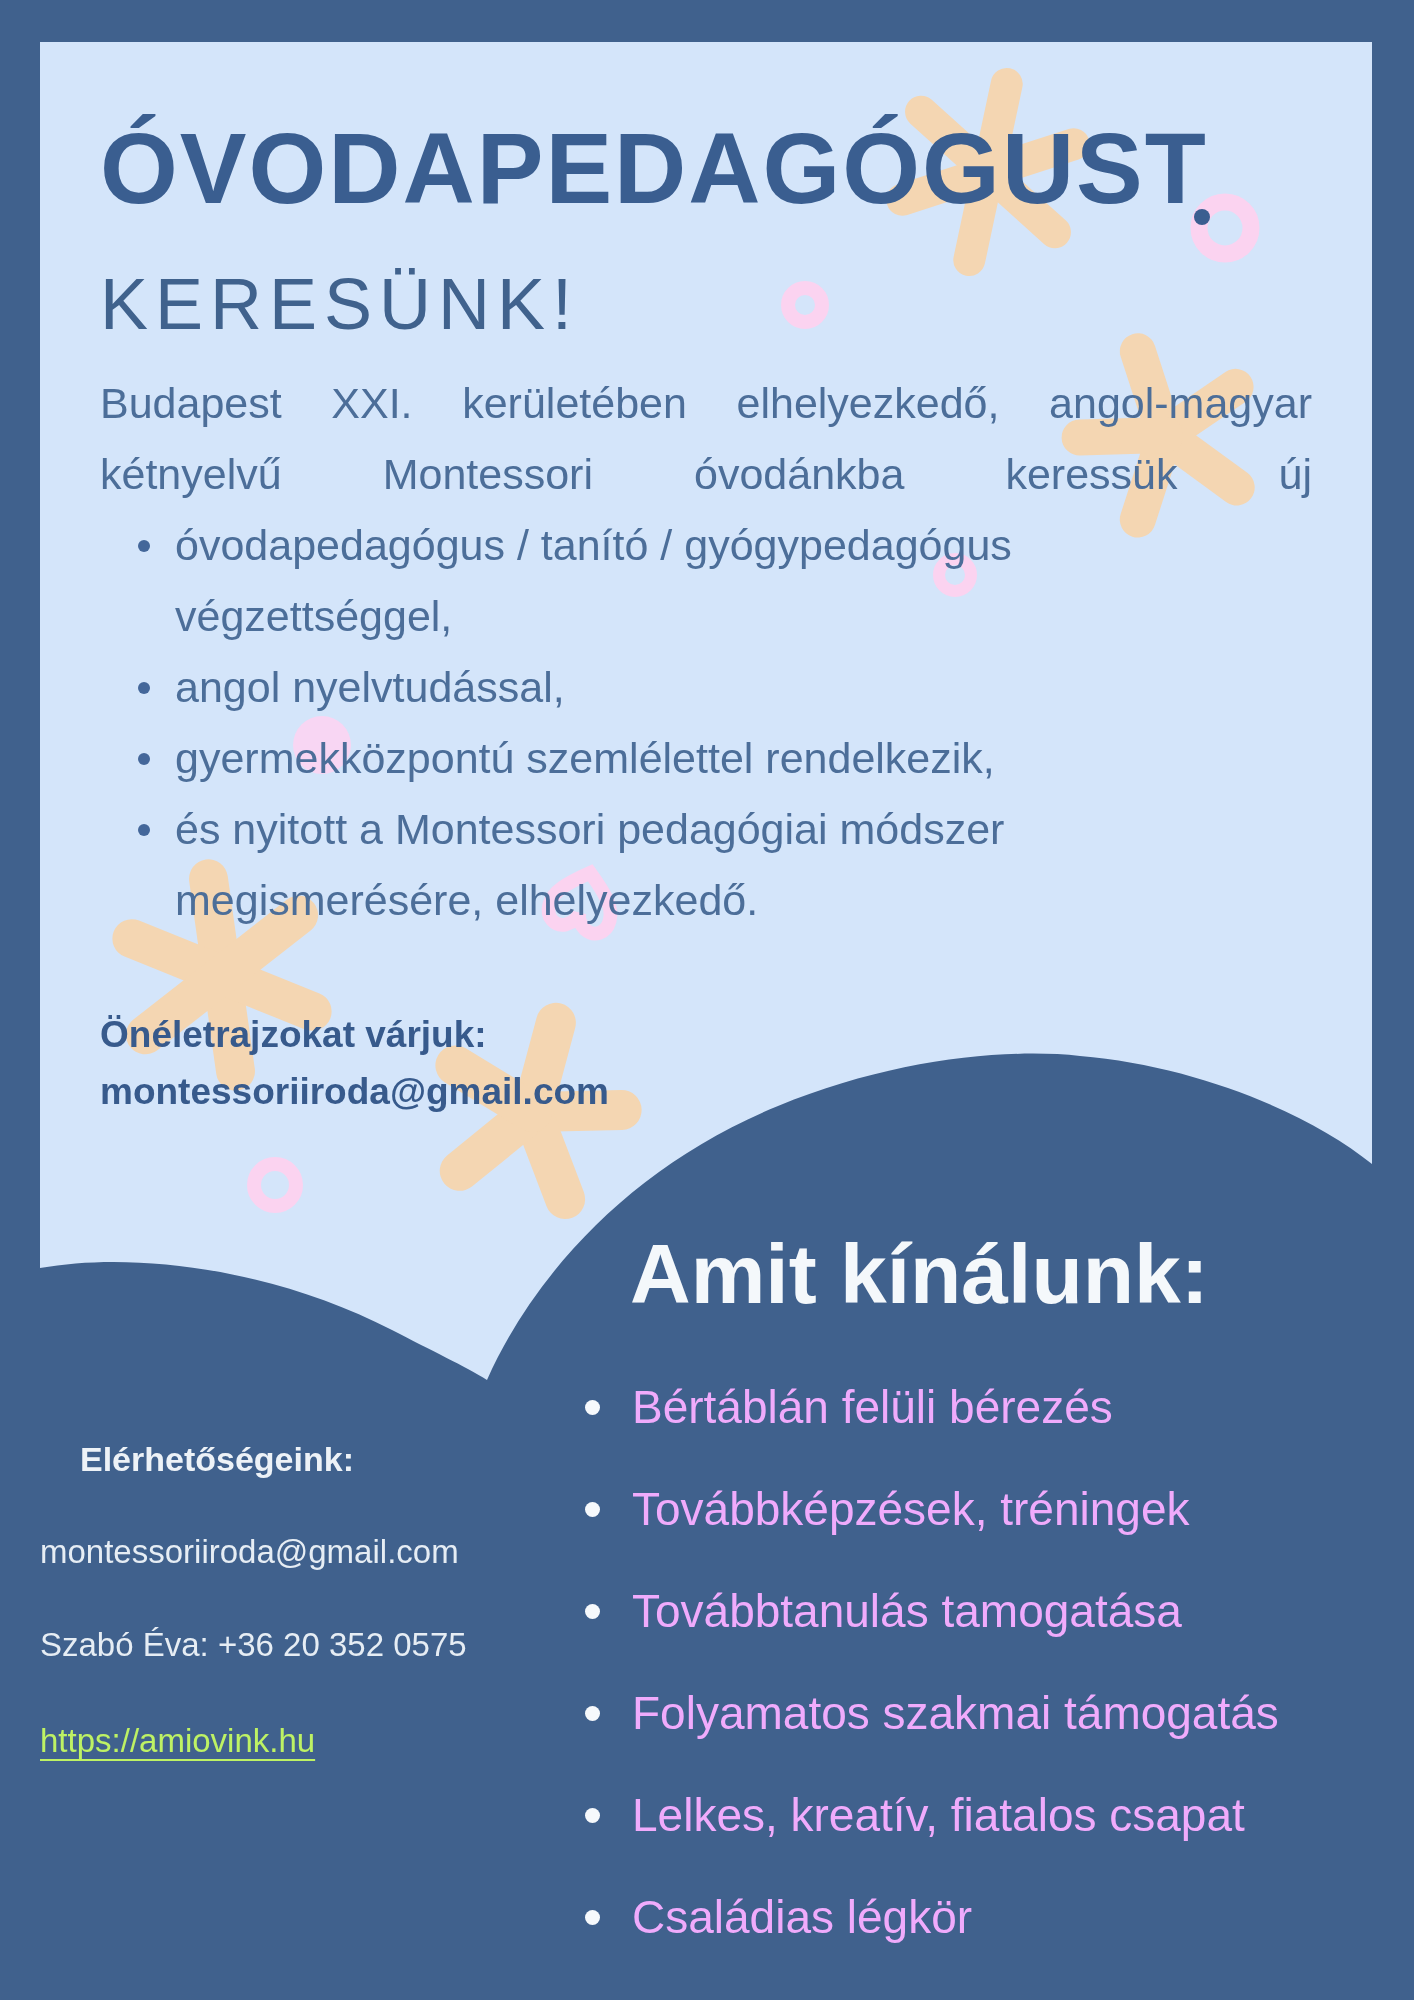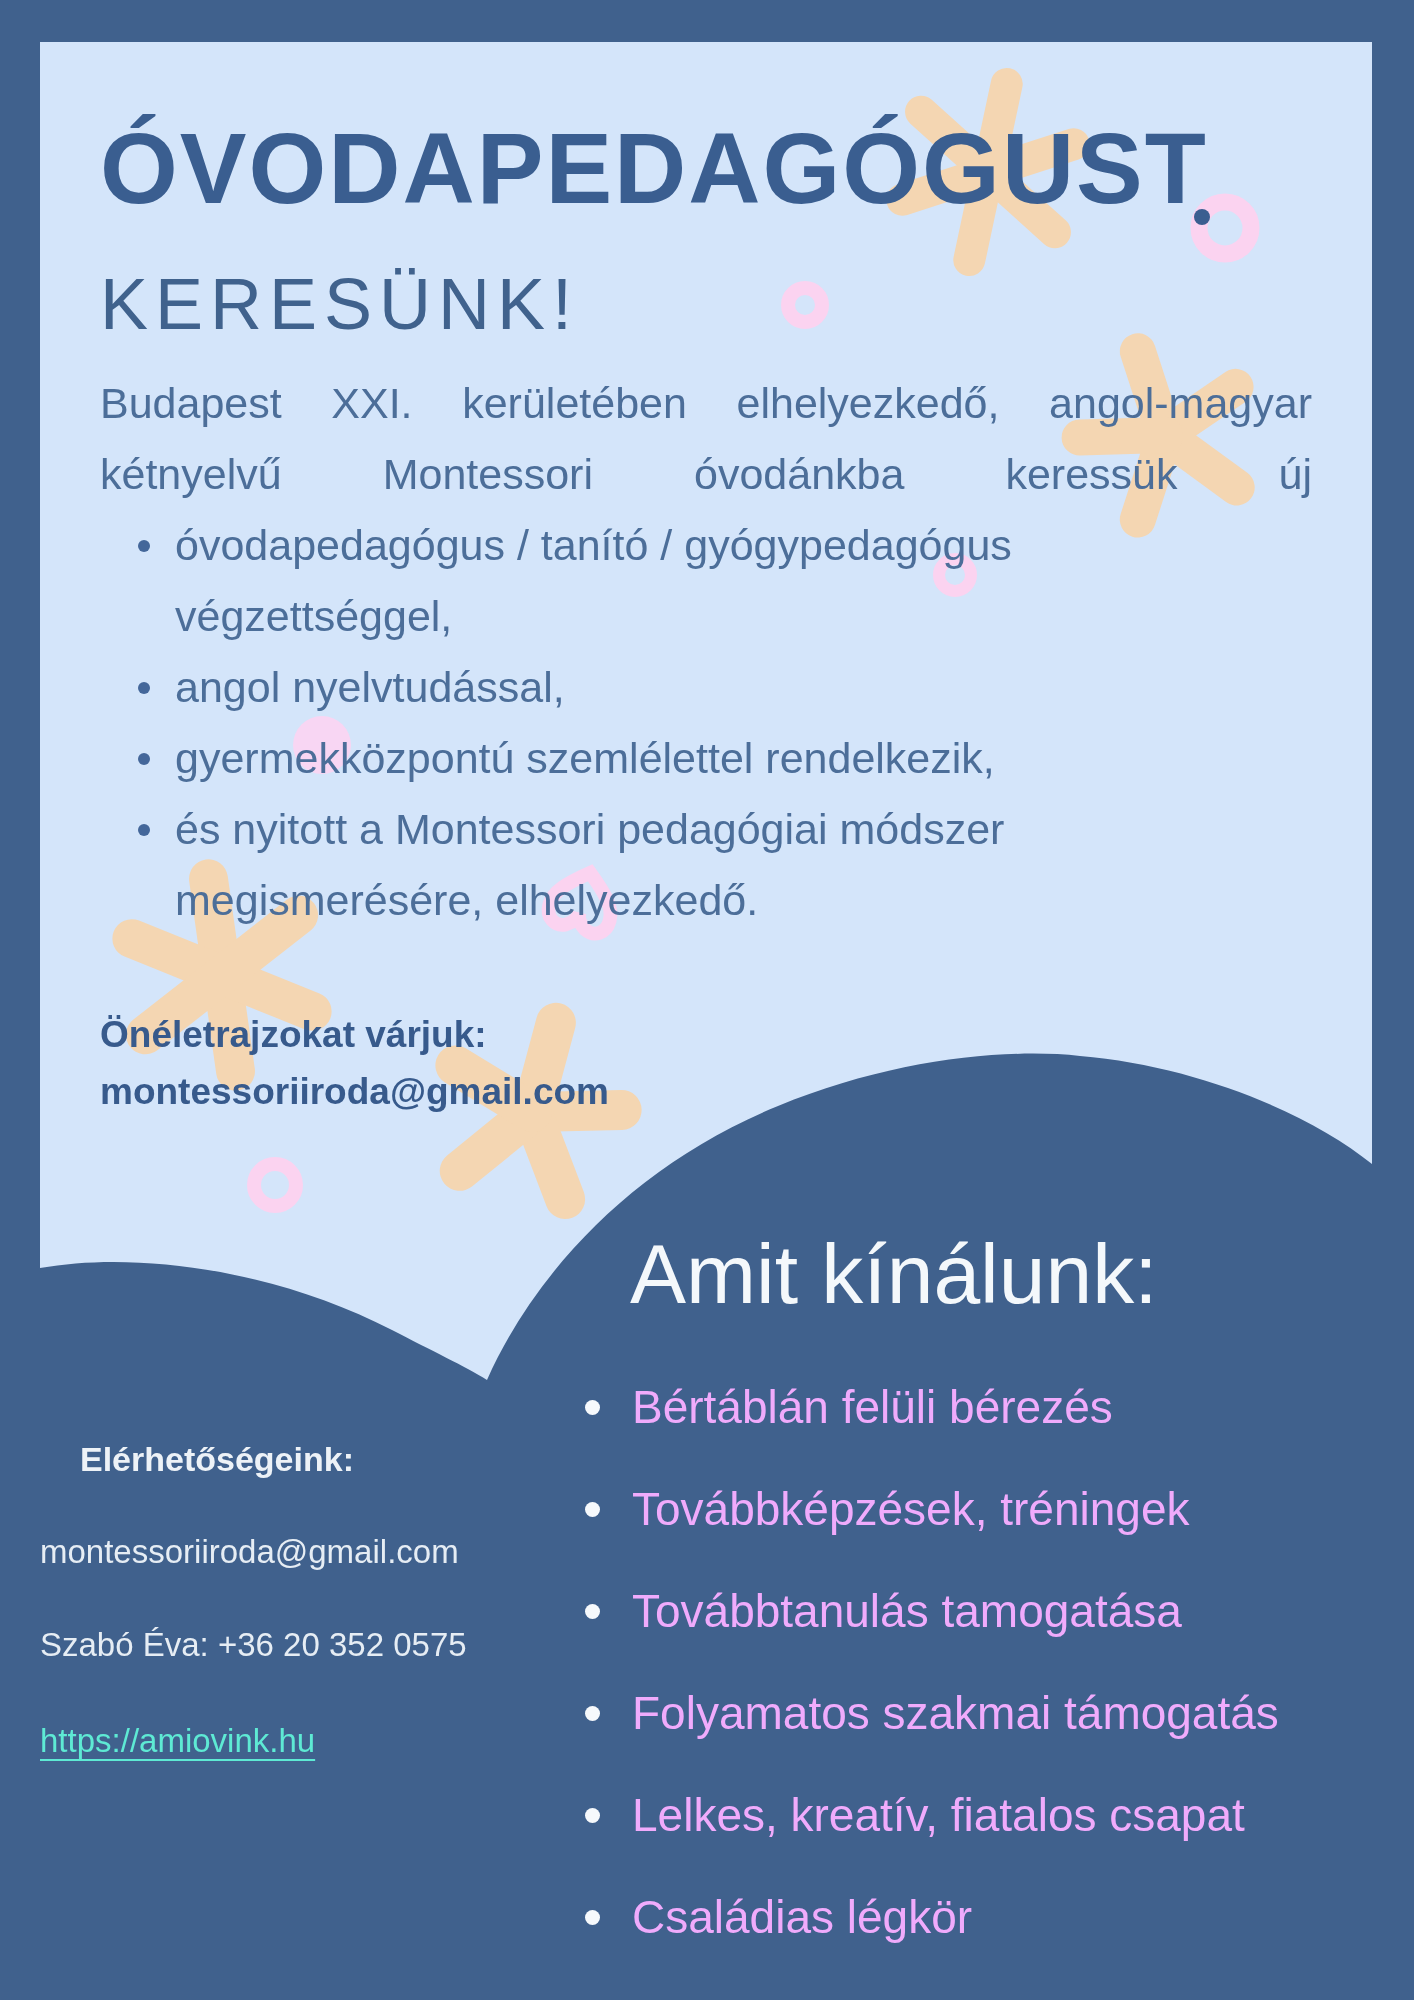--- a/index.html
+++ b/index.html
@@ -38,41 +38,41 @@
 
   
   .cv{
     left:100px;top:1006px;width:800px;
     font-size:37px;font-weight:700;color:#375A8C;line-height:57px;
   }
 
   
   .offer-heading{
     left:630px;top:1228px;width:760px;
-    font-size:84px;font-weight:400;color:#F4F8FB;line-height:92px;
+    font-size:84px;font-weight:700;color:#F4F8FB;line-height:92px;
   }
   ul.offers{
     list-style:none;margin:0;padding:0;
     position:absolute;left:585px;top:1356px;width:800px;z-index:2;
     font-size:46px;color:#f0abfc;
   }
   ul.offers li{position:relative;padding-left:47px;line-height:102px;height:102px;white-space:nowrap;}
   ul.offers li::before{
     content:"";position:absolute;left:0;top:44px;
     width:15px;height:15px;border-radius:50%;background:#F6F9FC;
   }
 
   
   .contact-label{left:40px;top:1440px;font-size:34px;font-weight:700;color:#EDF2F7;margin-left:40px;}
   .contact-line{left:40px;font-size:33px;font-weight:400;color:#E6EDF4;white-space:nowrap;}
   .c-email{top:1533px;}
   .c-phone{top:1626px;}
   .c-site{top:1722px;}
   .c-site a{
-    color:#5eead4;text-decoration:underline;text-underline-offset:7px;
+    color:#bef264;text-decoration:underline;text-underline-offset:7px;
     text-decoration-thickness:2px;
     text-align:center;
   }
 </style>
 </head>
 <body>
 
 <svg id="bg" viewBox="0 0 1414 2000">
   <defs>
     <g id="asterisk6" stroke="#F4D6B2" stroke-linecap="round" fill="none">

